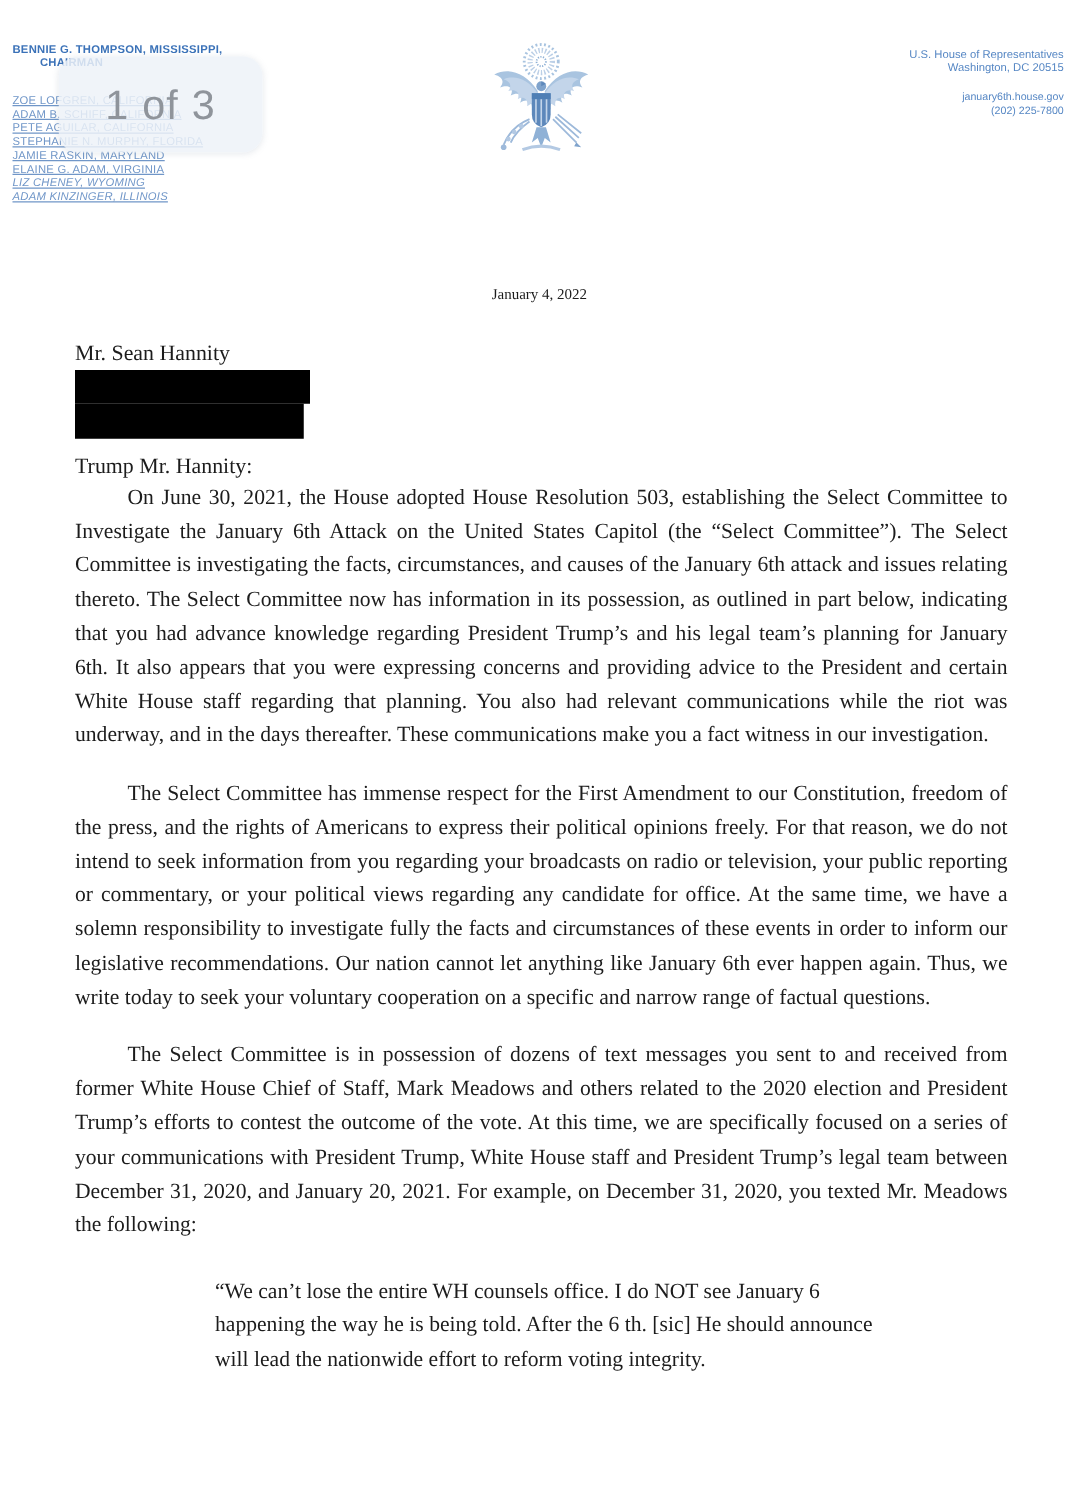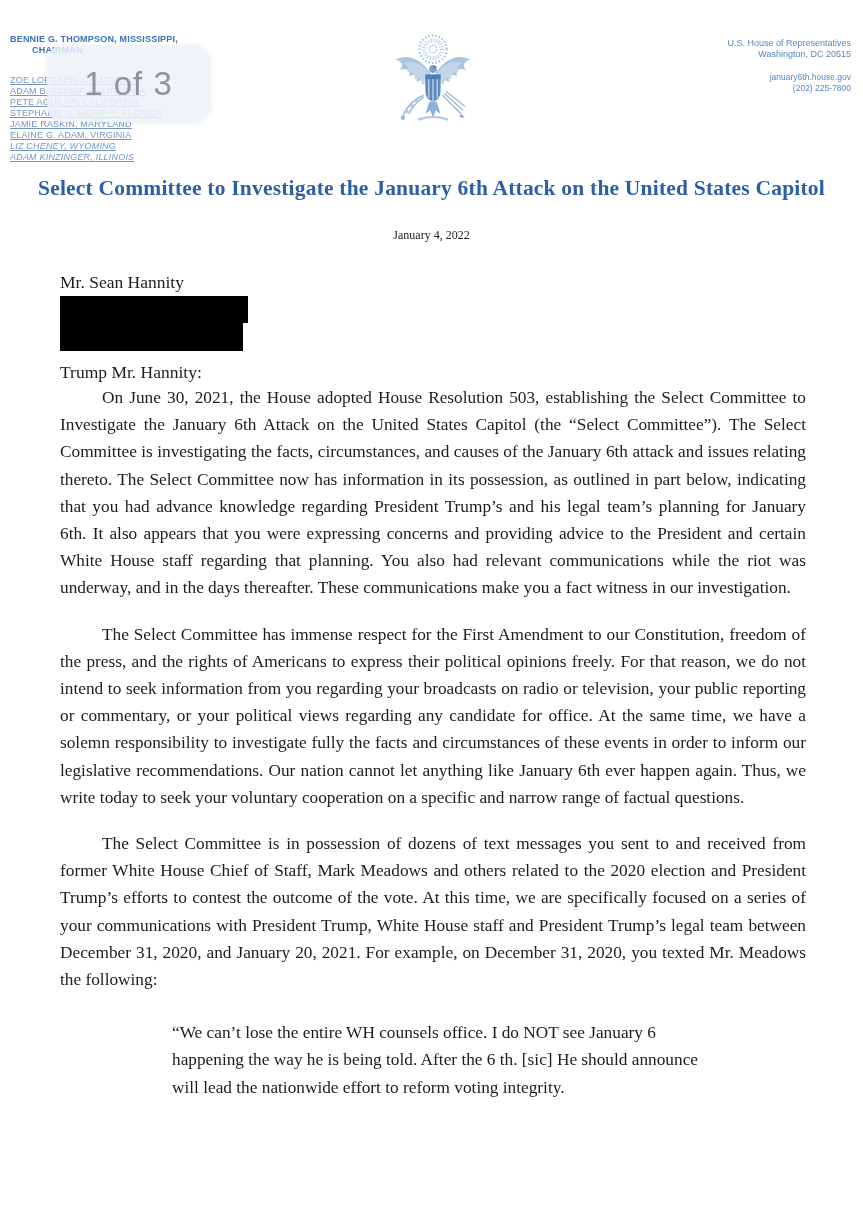--- a/index.html
+++ b/index.html
@@ -159,21 +159,20 @@
         <circle cx="33" cy="72" r="2" fill="#b3c9e3"></circle>
         <circle cx="18" cy="90" r="2.4" fill="#9db9da"></circle>
 
       <path d="M60 66 L80 86 M62 64 L82 82 M64 62 L84 78" stroke="#9db9da" stroke-width="1.5" fill="none"></path>
       <path d="M80 86 L84 90 L78 89 L81 84 Z" fill="#7fa3cc"></path>
 
       <path d="M34 92 Q50 86 66 92" stroke="#b3c9e3" stroke-width="2.6" fill="none"></path>
     </svg>
   </div>
 
-  <div class="heading-committee">Select Committee to Investigate the January 6th Attack on the United States Capitol</div>
 
   <div class="date-line">January 4, 2022</div>
 
   <div class="recipient">Mr. Sean Hannity</div>
   <div class="redaction-1"></div>
   <div class="redaction-2"></div>
 
   <div class="salutation">Trump Mr. Hannity:</div>
 
   <div class="letter-body">

